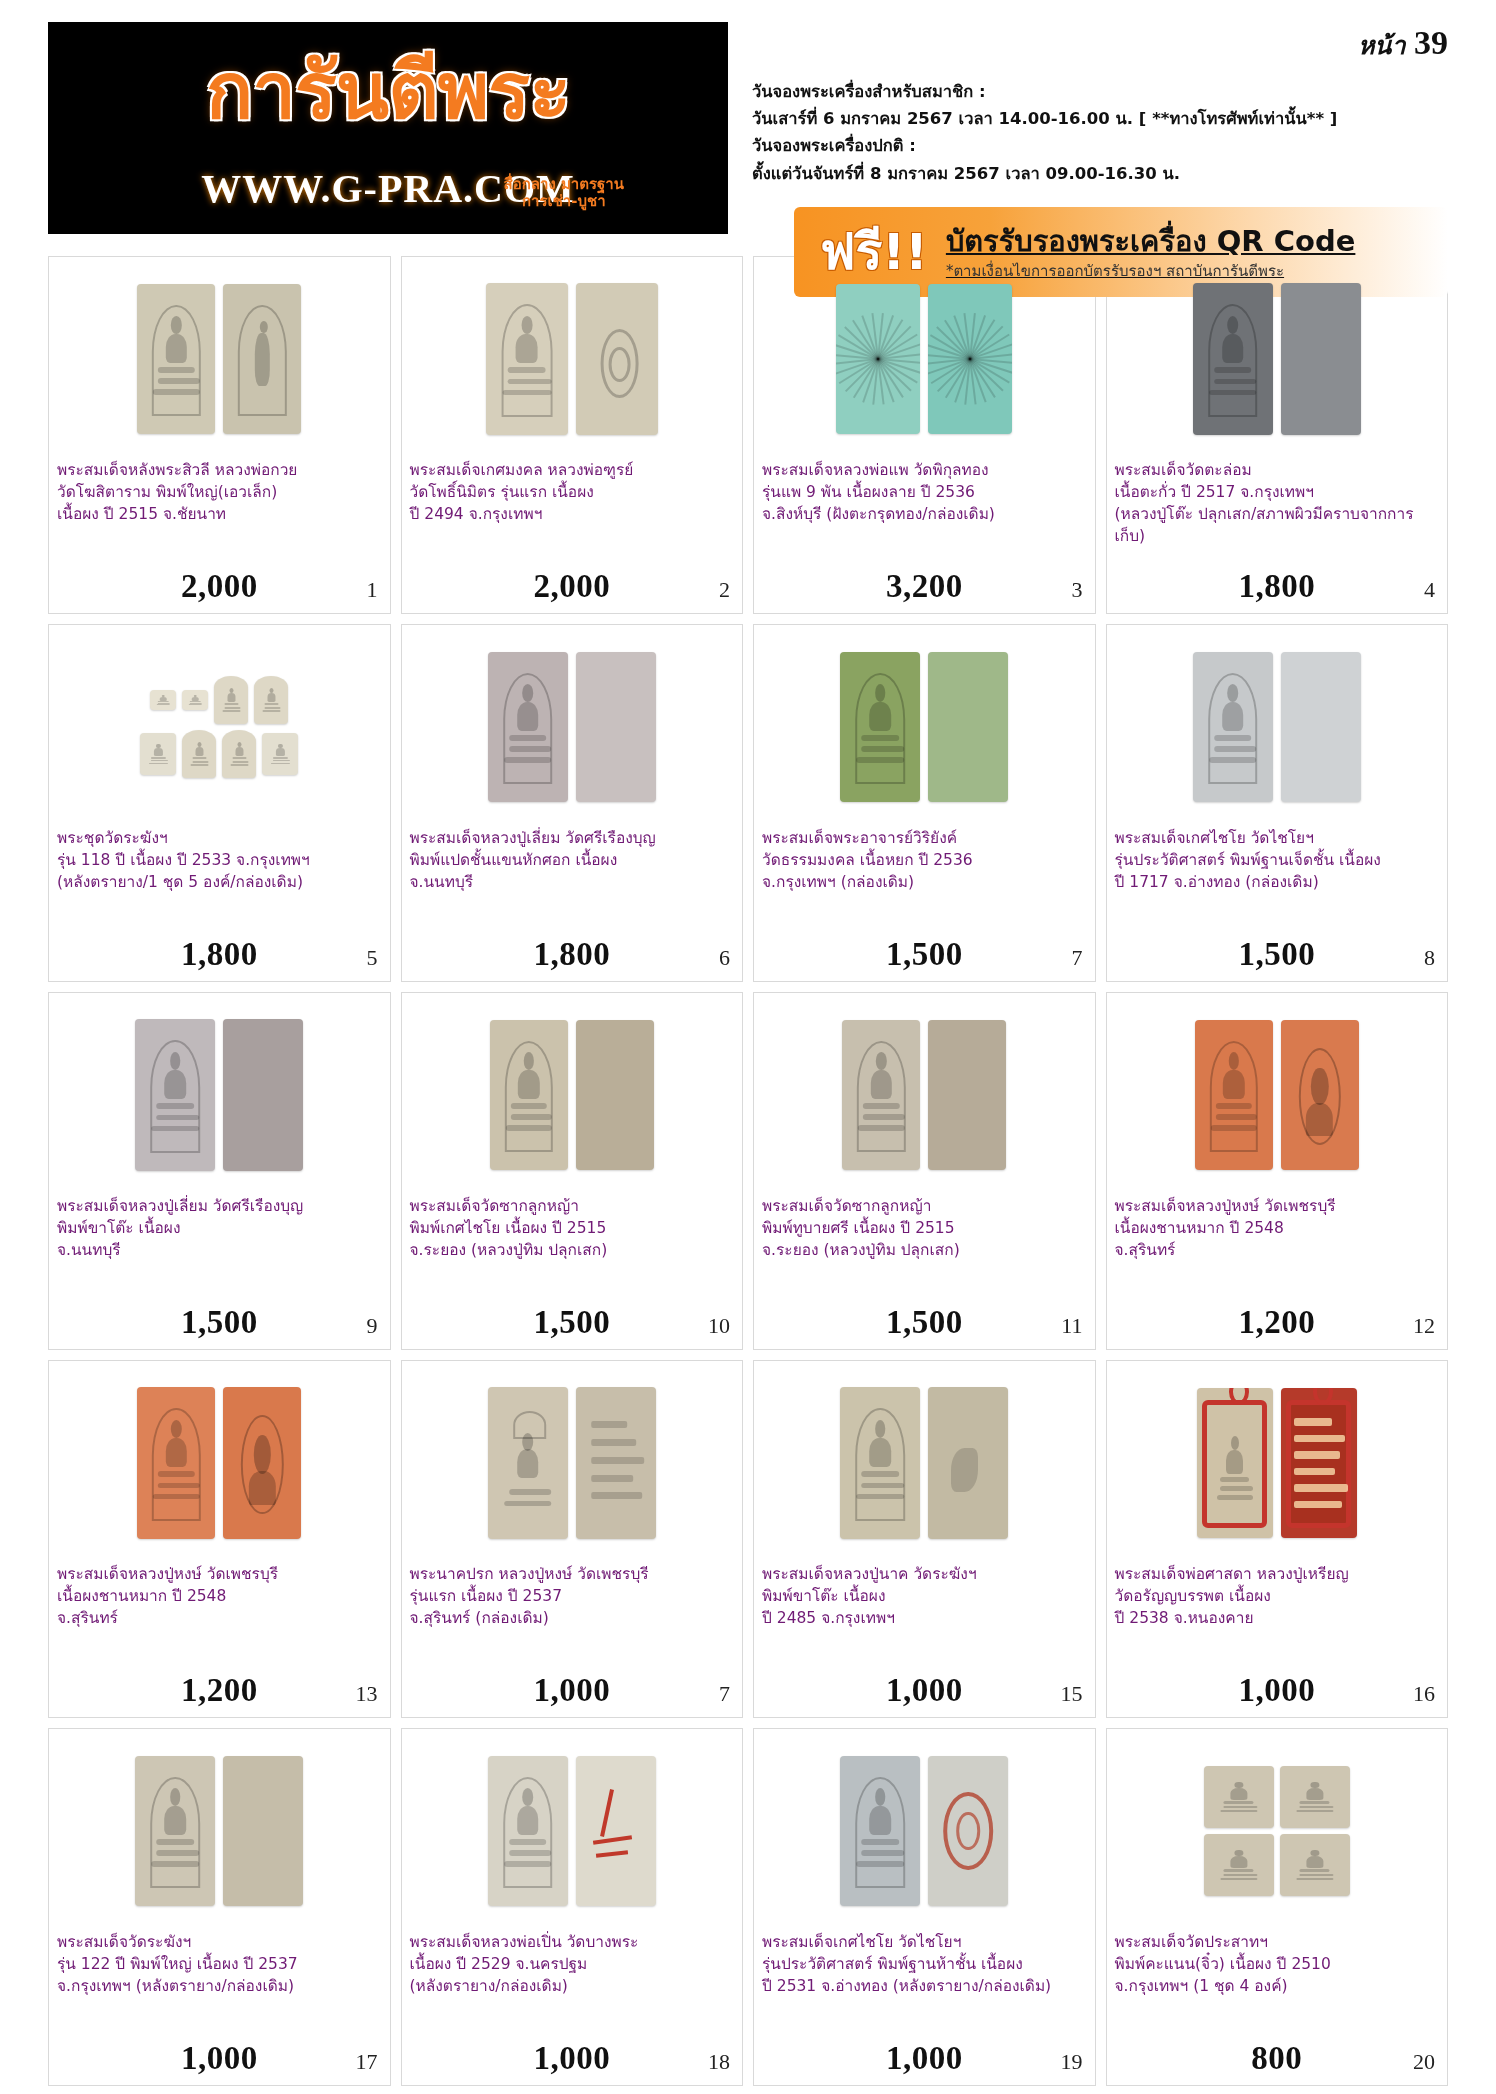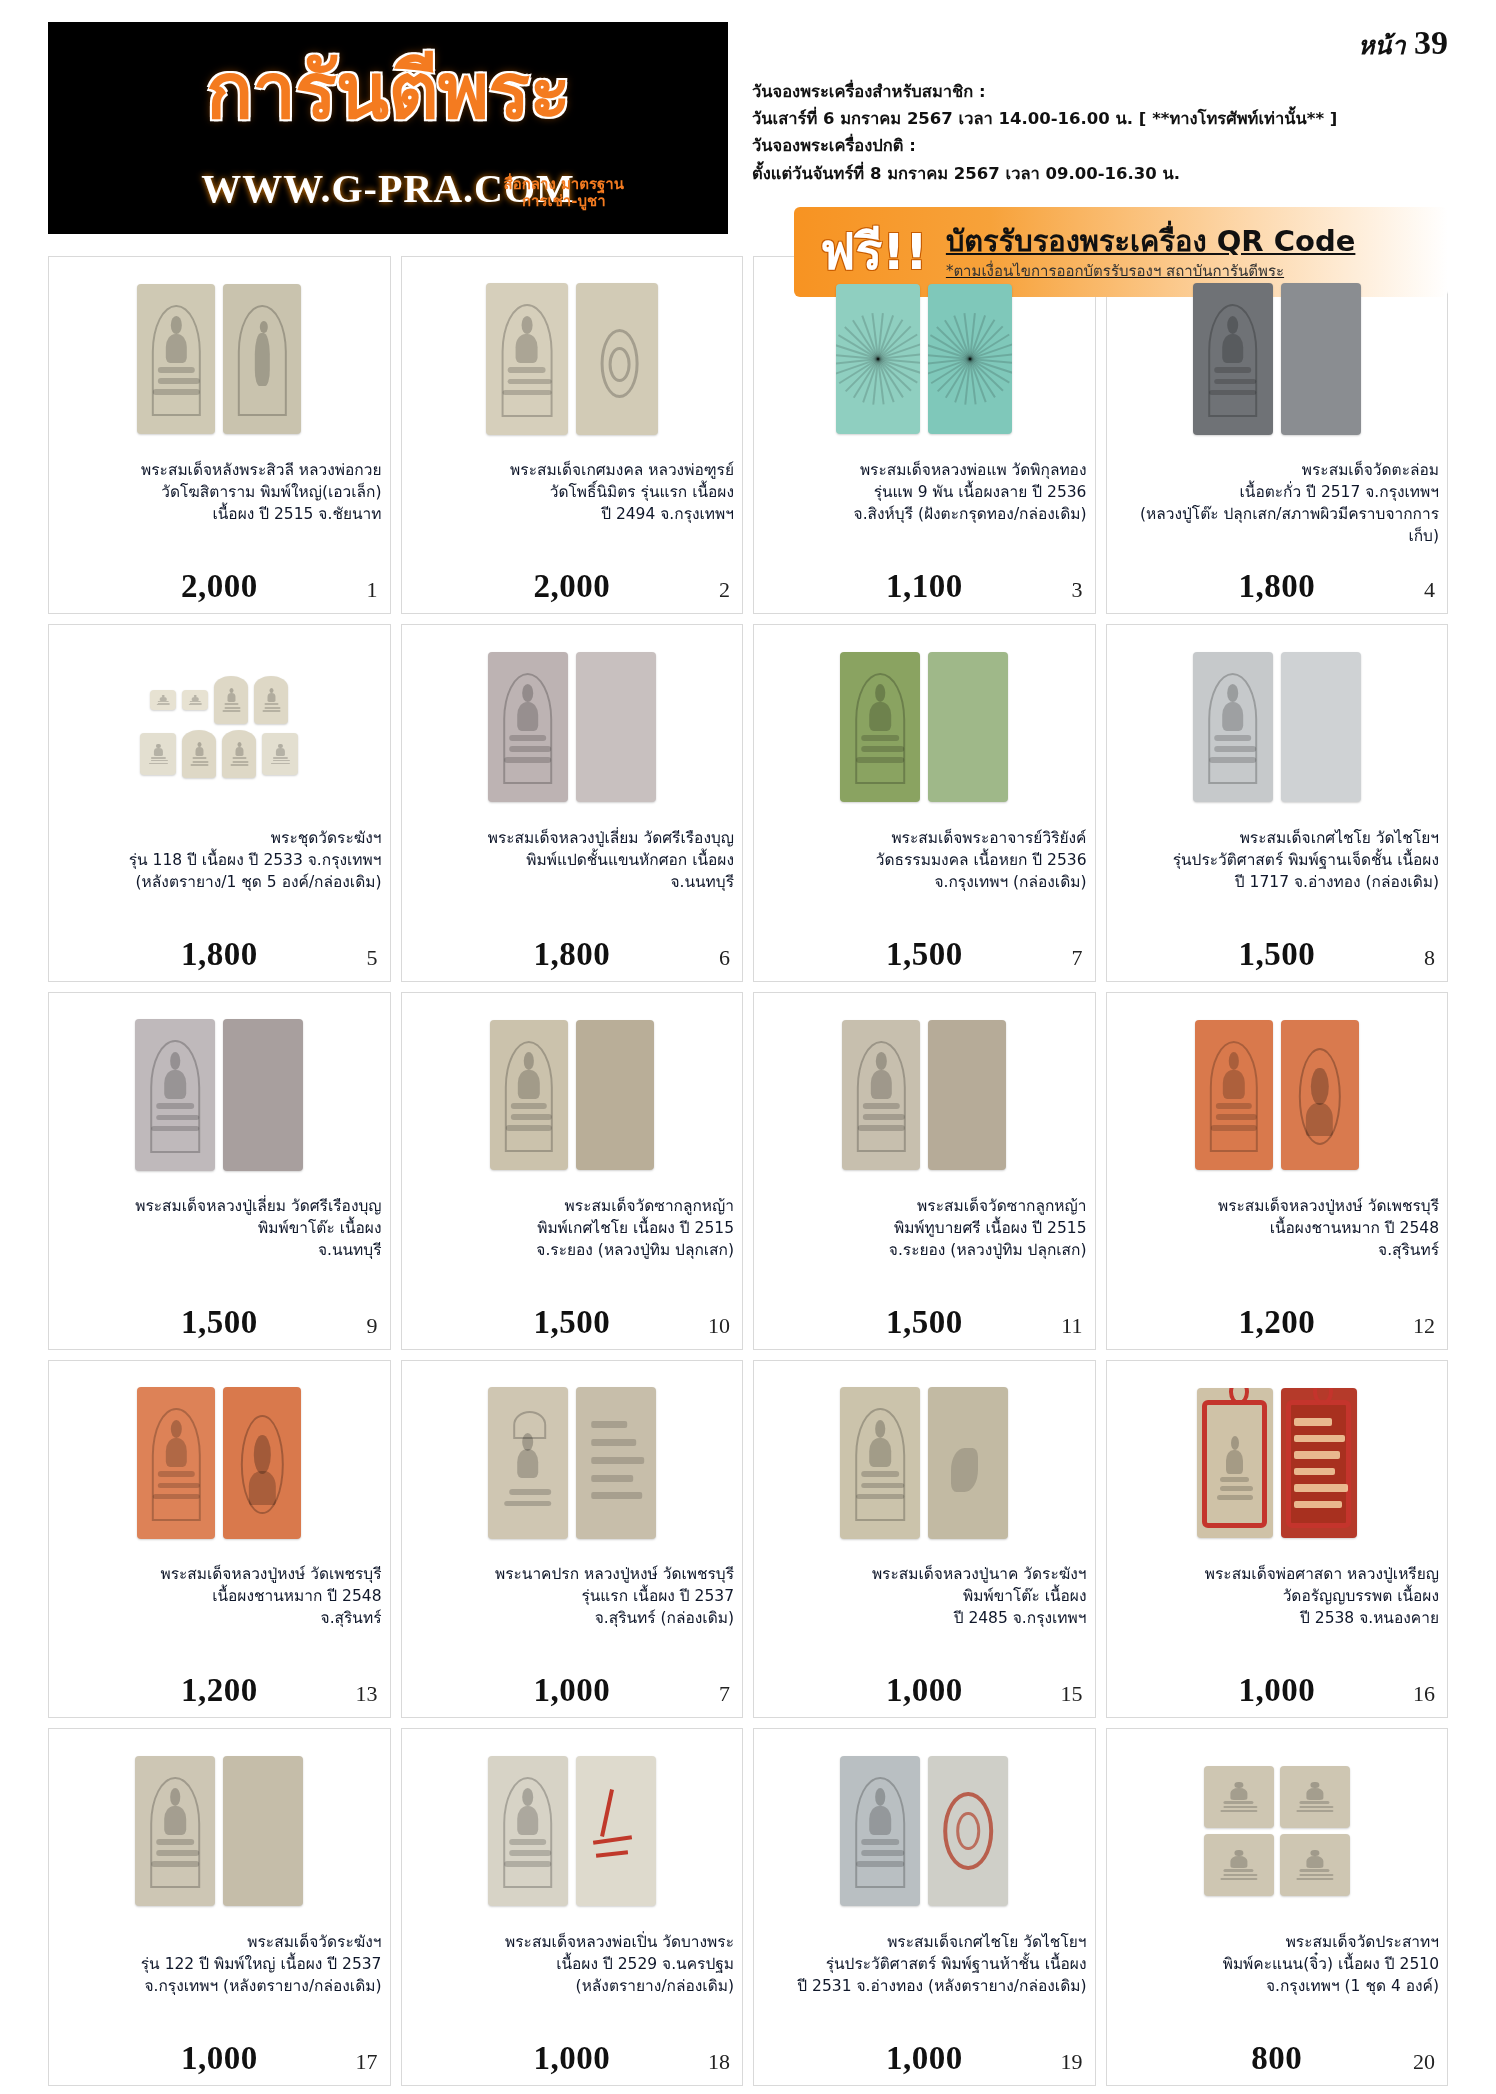--- a/index.html
+++ b/index.html
@@ -188,25 +188,25 @@
     height:5%;
     background:rgba(0,0,0,.18);
     border-radius:3px;
   }
   .t1{width:76%;top:56%;}
   .t2{width:86%;top:66%;}
   .t3{width:96%;left:2%;top:76%;}
 
   .caption{
     flex:1 1 auto;
-    text-align:right;
+    text-align:left;
     font-size:15.5px;
     line-height:1.42;
     padding-top:6px;
-    color:#0f172a;
+    color:#701a75;
   }
   .priceline{
     display:flex;
     align-items:flex-end;
     justify-content:center;
     position:relative;
     padding-bottom:2px;
   }
   .price{
     font-family:"Liberation Serif","DejaVu Serif",serif;
@@ -369,21 +369,21 @@
               <div style="position:absolute;left:50%;top:50%;width:2px;height:70%;background:rgba(0,0,0,.15);transform:translate(-50%,-50%) rotate(84deg);transform-origin:50% 50%"></div>
             </div>
           </div>
         </div>
         <div class="caption">
           <div>พระสมเด็จหลวงพ่อแพ วัดพิกุลทอง</div>
           <div>รุ่นแพ 9 พัน เนื้อผงลาย ปี 2536</div>
           <div>จ.สิงห์บุรี (ฝังตะกรุดทอง/กล่องเดิม)</div>
         </div>
         <div class="priceline">
-          <span class="price">1,100</span>
+          <span class="price">3,200</span>
           <span class="idx">3</span>
         </div>
       </div>
       <div class="card">
         <div class="imgwrap">
           <div class="amu" style="width:80px;height:152px;background:#6f7276;">
             <div class="face">
               <div class="arch"></div>
               <div class="bud-head"></div>
               <div class="bud-body"></div>

